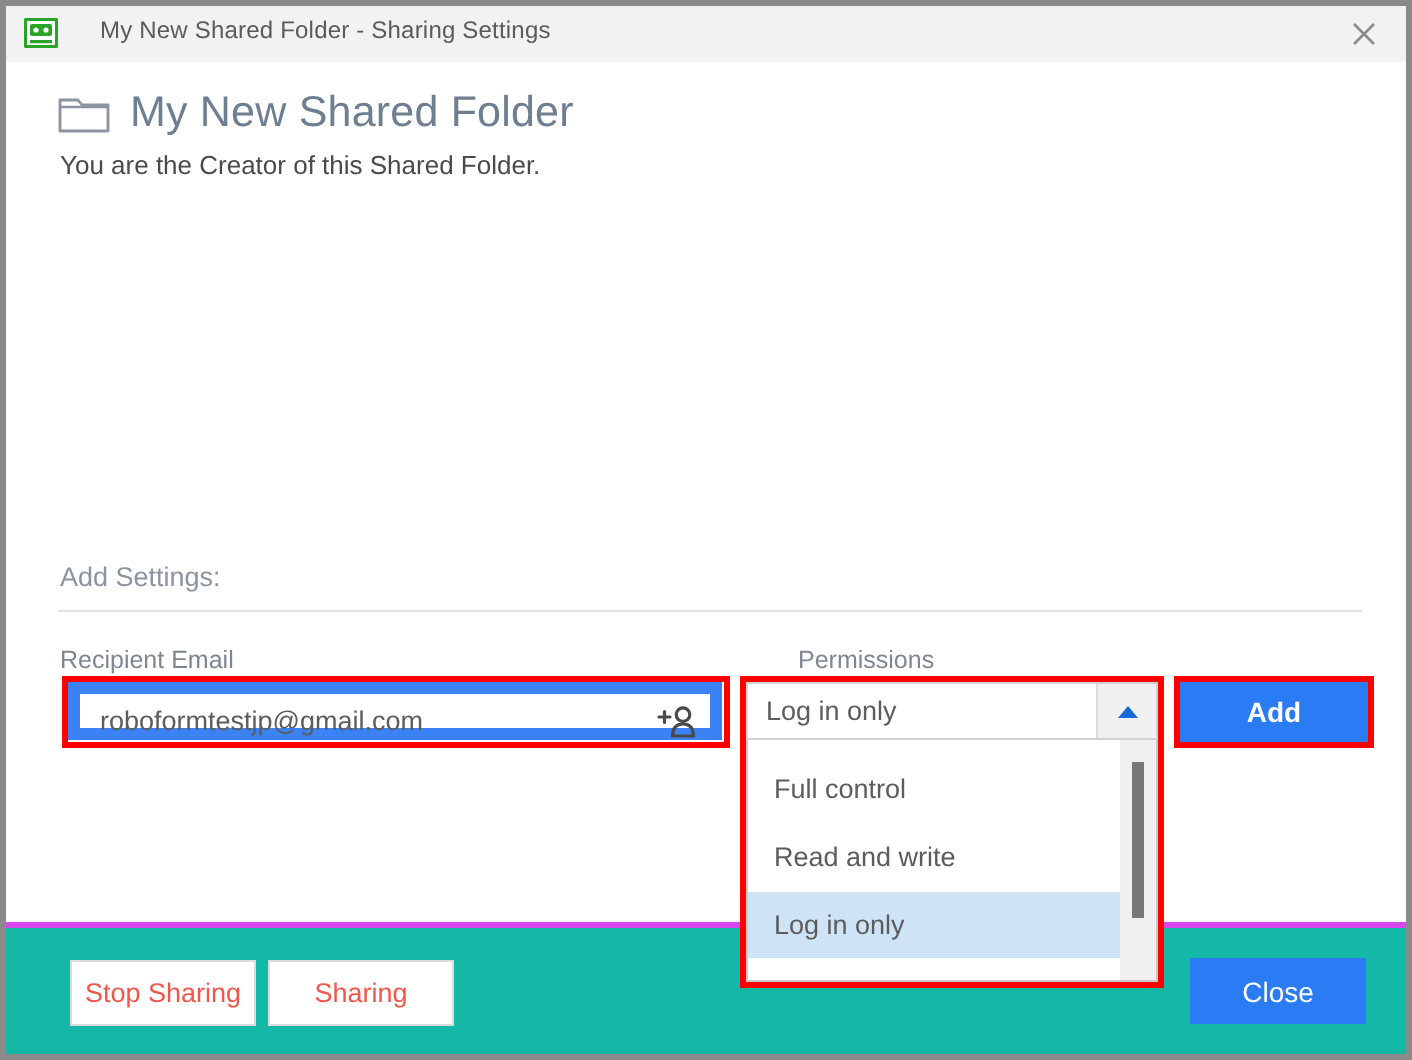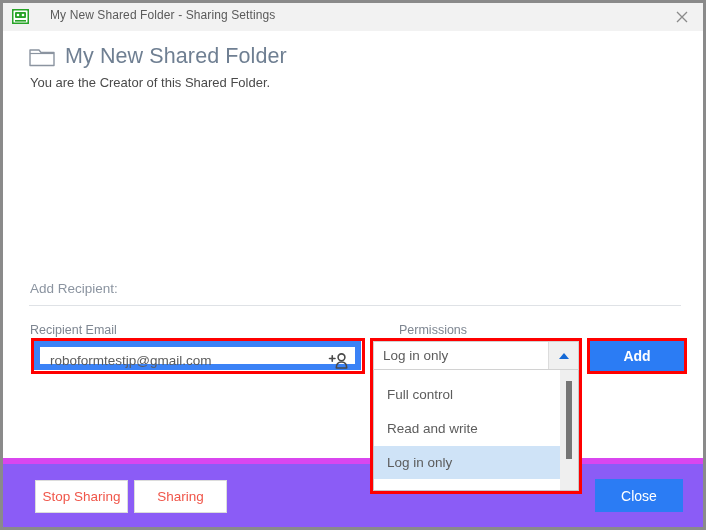--- a/index.html
+++ b/index.html
@@ -273,22 +273,22 @@
     z-index: 10;
   }
   .note div { white-space: nowrap; }
 
   
   .footer {
     position: absolute;
     left: 0; right: 0;
     bottom: 0;
     height: 63px;
-    background: #8b5cf6;
-    border-top: 6px solid #d946ef;
+    background: #14b8a6;
+    border-top: 3px solid #d946ef;
   }
   .btn-outline {
     position: absolute;
     top: 16px;
     height: 31px;
     background: #ffffff;
     border: 1px solid #dcdcdc;
     color: #f0564a;
     font-size: 13.5px;
     display: flex;
@@ -344,21 +344,21 @@
       <span class="folder-icon">
         <svg width="26" height="21" viewBox="0 0 26 21">
           <path d="M1 4 L1 19.5 L25 19.5 L25 6.5 L12 6.5 L10 4 Z" fill="none" stroke="#8b94a0" stroke-width="1.4" stroke-linejoin="round"></path>
           <path d="M1 7.5 L25 7.5" stroke="#8b94a0" stroke-width="1.2"></path>
         </svg>
       </span>
       <span class="folder-title">My New Shared Folder</span>
     </div>
     <div class="folder-sub">You are the Creator of this Shared Folder.</div>
 
-    <div class="add-recipient-label">Add Recipient:</div>
+    <div class="add-recipient-label">Add Settings:</div>
     <div class="divider"></div>
 
     <div class="label-email">Recipient Email</div>
     <div class="label-perm">Permissions</div>
 
     <div class="email-wrap">
       <span class="email-value">roboformtestjp@gmail.com</span>
       <span class="add-person-icon">
         <svg width="21" height="18" viewBox="0 0 21 18">
           <path d="M1.5 6.5 L7 6.5 M4.25 3.8 L4.25 9.2" stroke="#4a4a4a" stroke-width="1.6" stroke-linecap="round"></path>

